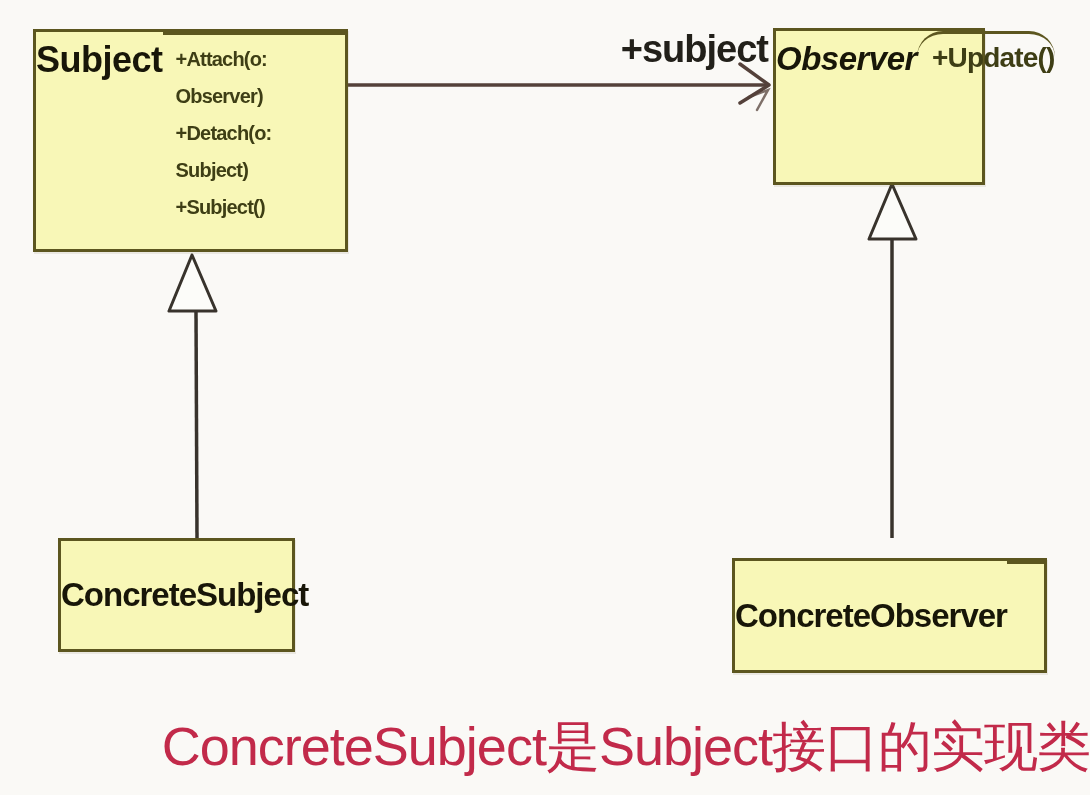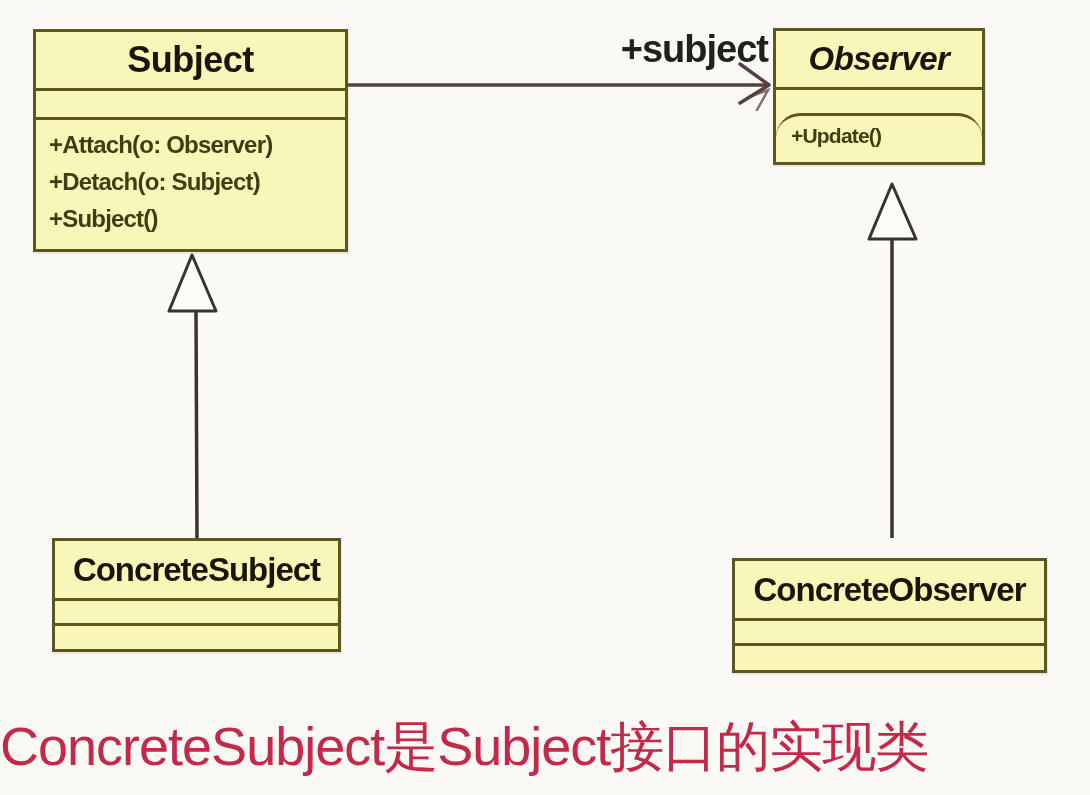--- a/index.html
+++ b/index.html
@@ -27,21 +27,21 @@
   .overlay{
     position:absolute;left:0;top:0;width:1090px;height:795px;
     pointer-events:none;
   }
   
   .cls{
     position:absolute;
     background:var(--box-fill);
     border:3px solid var(--box-border);
     box-sizing:border-box;
-    display:flex;flex-direction:column;
+    display:flex;flex-direction:row;
     box-shadow:1px 2px 0 rgba(120,115,70,.12);
   }
   .cls-title{
     display:flex;align-items:center;justify-content:center;
     font-weight:bold;
     color:var(--title-ink);
     letter-spacing:-0.5px;
   }
   .compartment{
     border-top:3px solid var(--box-border);
@@ -50,49 +50,49 @@
   .cls-methods{
     color:var(--method-ink);
     font-weight:bold;
   }
   
   .box-subject{left:33px;top:29px;width:315px;height:223px;}
   .box-subject .cls-title{height:56px;font-size:36px;}
   .box-subject .cls-attrs{height:29px;}
   .box-subject .cls-methods{
     flex:1;padding:6px 0 0 13px;
-    font-size:24px;line-height:37px;letter-spacing:-0.8px;
+    font-size:20px;line-height:37px;letter-spacing:-0.8px;
   }
   
-  .box-observer{left:773px;top:28px;width:212px;height:137px;}
+  .box-observer{left:773px;top:28px;width:212px;height:157px;}
   .box-observer .cls-title{height:56px;font-size:33px;font-style:italic;}
   .box-observer .cls-attrs{height:26px;}
   .box-observer .cls-methods{
     flex:1;padding:8px 0 0 15px;
-    font-size:21px;letter-spacing:-0.8px;border-radius:26px;
+    font-size:28px;letter-spacing:-0.8px;border-radius:26px;
   }
   
-  .box-concrete-subject{left:52px;top:538px;width:289px;height:114px;}
+  .box-concrete-subject{left:58px;top:538px;width:237px;height:114px;}
   .box-concrete-observer{left:732px;top:538px;width:315px;height:115px;margin-top:20px;}
   .box-concrete-subject .cls-title,
   .box-concrete-observer .cls-title{flex:0 0 57px;font-size:33px;letter-spacing:-1px;}
   .row-mid{height:25px;}
   .row-bottom{flex:1;}
   
   .assoc-label{
     position:absolute;left:598px;top:28px;width:170px;
     text-align:right;
     font-size:38px;font-weight:600;
     color:var(--label-ink);
     letter-spacing:-1px;
   }
   
   .caption{
     position:absolute;left:0;top:711px;width:1090px;
-    text-align:left;
+    text-align:right;
     font-size:54px;
     letter-spacing:-1px;
     color:var(--caption-ink);
     white-space:nowrap;
   }
 </style>
 </head>
 <body>
 
 <div class="stage">

